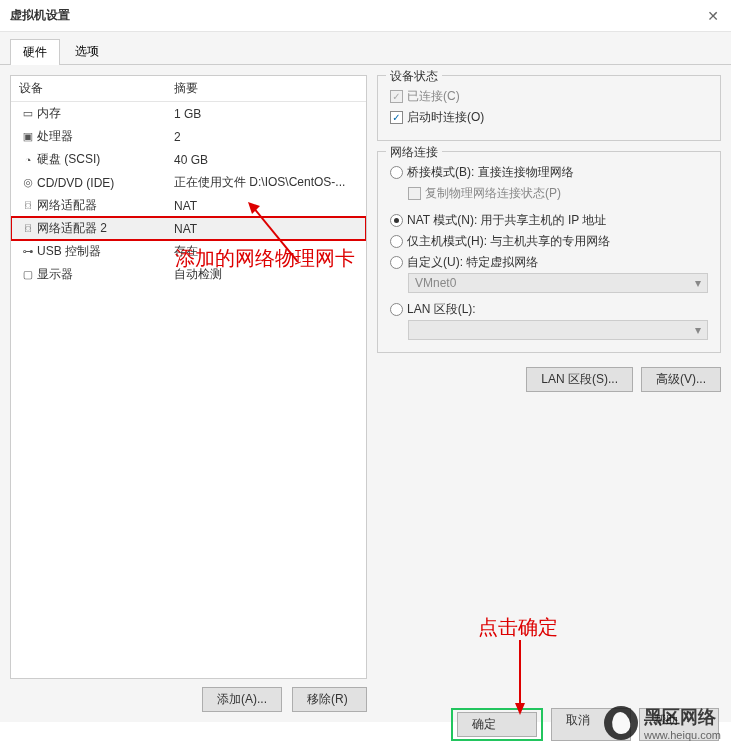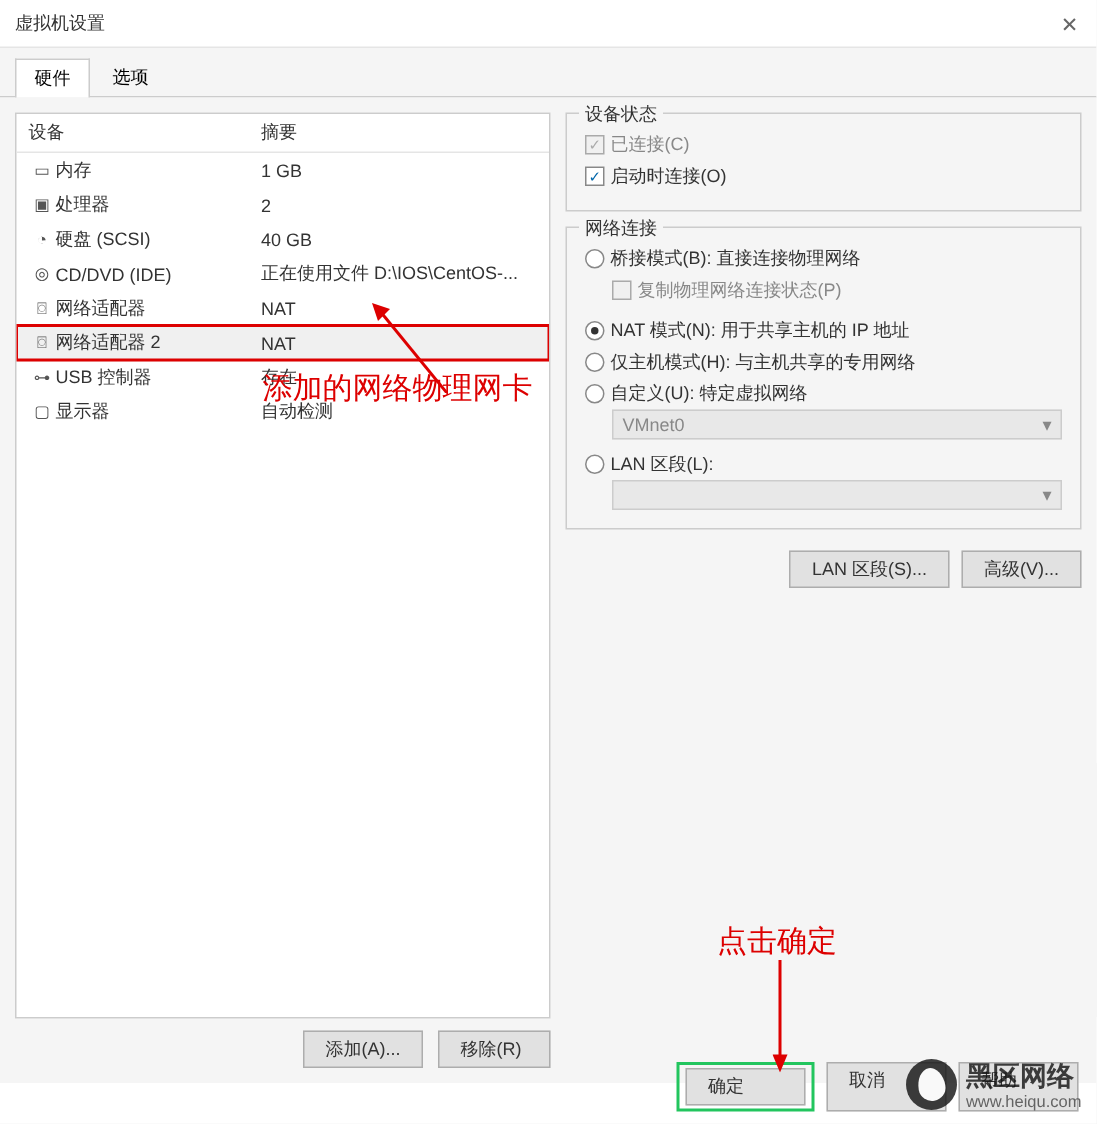--- a/index.html
+++ b/index.html
@@ -1,18 +1,18 @@
 <!DOCTYPE html>
 <html><head>
 <meta charset="utf-8">
 <style>
 * { box-sizing: border-box; font-family: "Microsoft YaHei", "Segoe UI", sans-serif; font-size: 12px; }
 body { margin: 0; background: #fff; width: 731px; height: 749px; position: relative; overflow: hidden; }
 .titlebar { height: 32px; display: flex; align-items: center; padding: 0 10px; border-bottom: 1px solid #e5e5e5; background: #fff; color: #333; }
-.titlebar .title { flex: 1; }
+.titlebar .title { flex: 1; font-weight: bold; }
 .titlebar .close { width: 16px; text-align: center; color: #666; font-size: 14px; }
 .tabs { display: flex; padding: 6px 10px 0 10px; border-bottom: 1px solid #ccc; background: #f5f5f5; }
 .tab { padding: 4px 12px; border: 1px solid #ccc; border-bottom: none; background: #fff; margin-right: 2px; position: relative; top: 1px; }
 .tab.inactive { background: #f5f5f5; border-color: transparent; top: 0; }
 .content { display: flex; padding: 10px; gap: 10px; background: #f5f5f5; height: calc(100% - 92px); }
 .left-panel { width: 370px; display: flex; flex-direction: column; }
 .device-list { flex: 1; background: #fff; border: 1px solid #ccc; overflow: hidden; }
 .list-header { display: flex; border-bottom: 1px solid #e5e5e5; padding: 4px 8px; color: #333; }
 .col-device { width: 155px; }
 .col-summary { flex: 1; }

